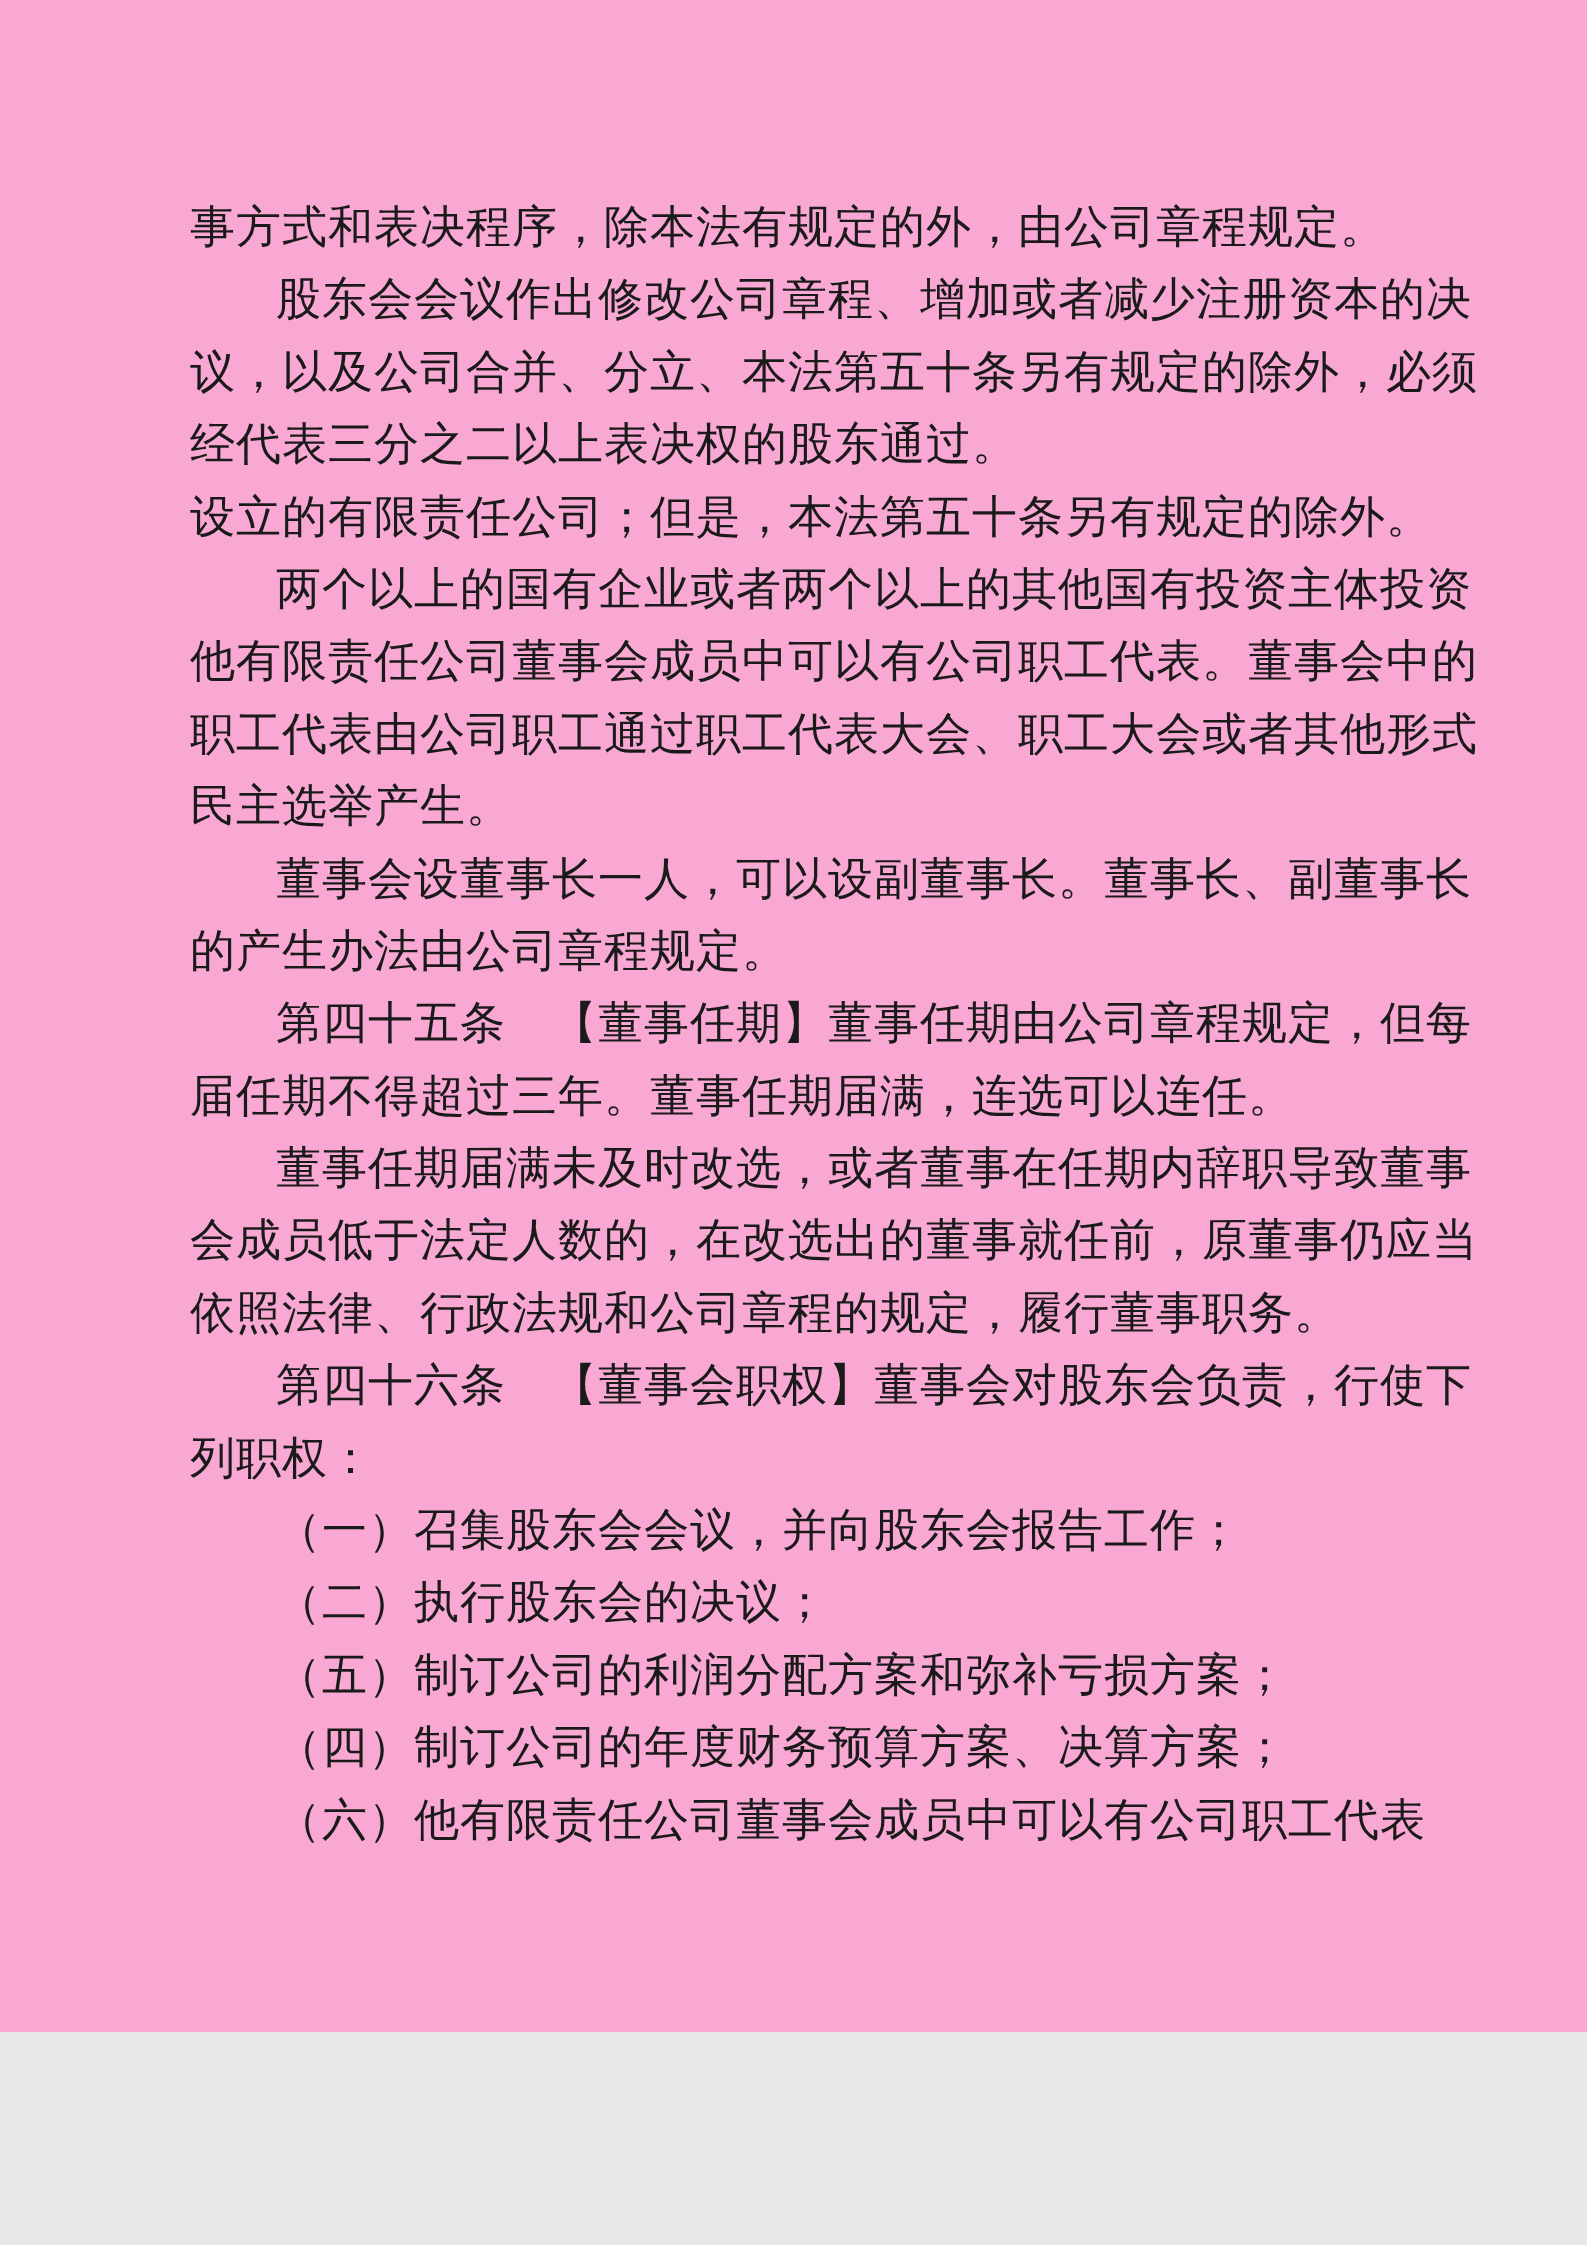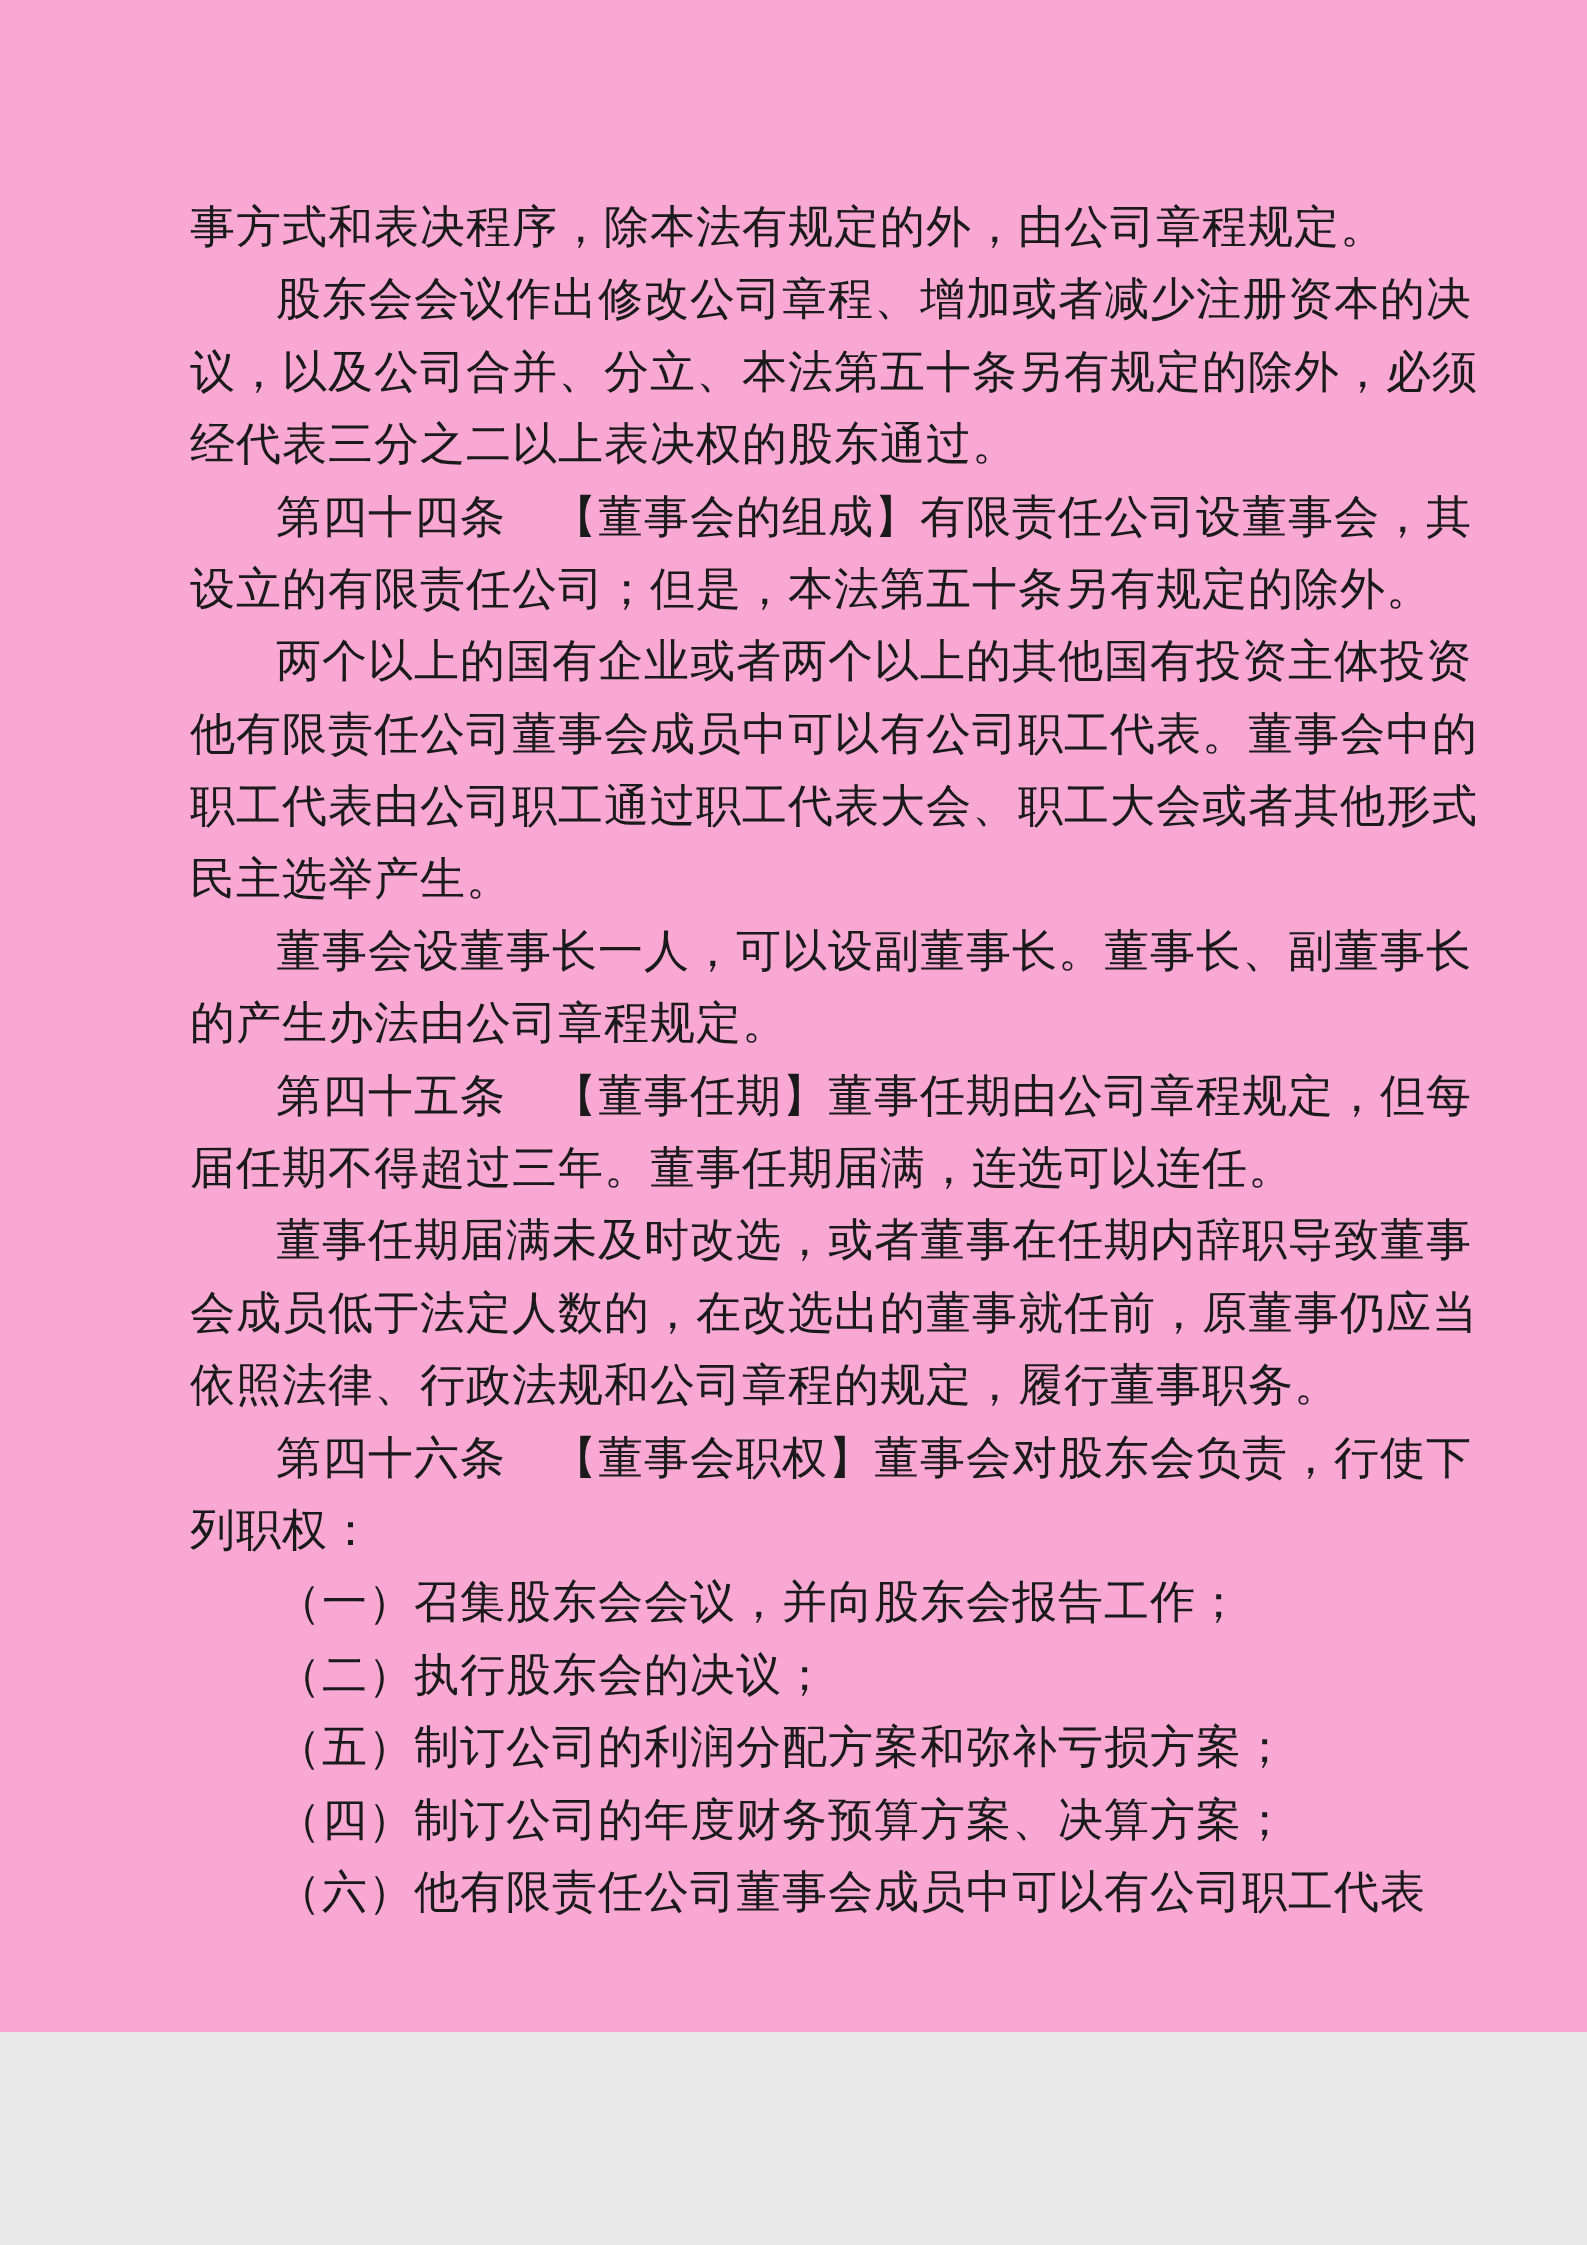--- a/index.html
+++ b/index.html
@@ -47,21 +47,20 @@
 </style>
 </head>
 <body>
 
 <div class="page">
   <div class="body-text">
     <div class="line">事方式和表决程序，除本法有规定的外，由公司章程规定。</div>
     <div class="line indent">股东会会议作出修改公司章程、增加或者减少注册资本的决</div>
     <div class="line">议，以及公司合并、分立、本法第五十条另有规定的除外，必须</div>
     <div class="line">经代表三分之二以上表决权的股东通过。</div>
-    <div class="line indent">第四十四条　【董事会的组成】有限责任公司设董事会，其</div>
     <div class="line">设立的有限责任公司；但是，本法第五十条另有规定的除外。</div>
     <div class="line indent">两个以上的国有企业或者两个以上的其他国有投资主体投资</div>
     <div class="line">他有限责任公司董事会成员中可以有公司职工代表。董事会中的</div>
     <div class="line">职工代表由公司职工通过职工代表大会、职工大会或者其他形式</div>
     <div class="line">民主选举产生。</div>
     <div class="line indent">董事会设董事长一人，可以设副董事长。董事长、副董事长</div>
     <div class="line">的产生办法由公司章程规定。</div>
     <div class="line indent">第四十五条　【董事任期】董事任期由公司章程规定，但每</div>
     <div class="line">届任期不得超过三年。董事任期届满，连选可以连任。</div>
     <div class="line indent">董事任期届满未及时改选，或者董事在任期内辞职导致董事</div>

